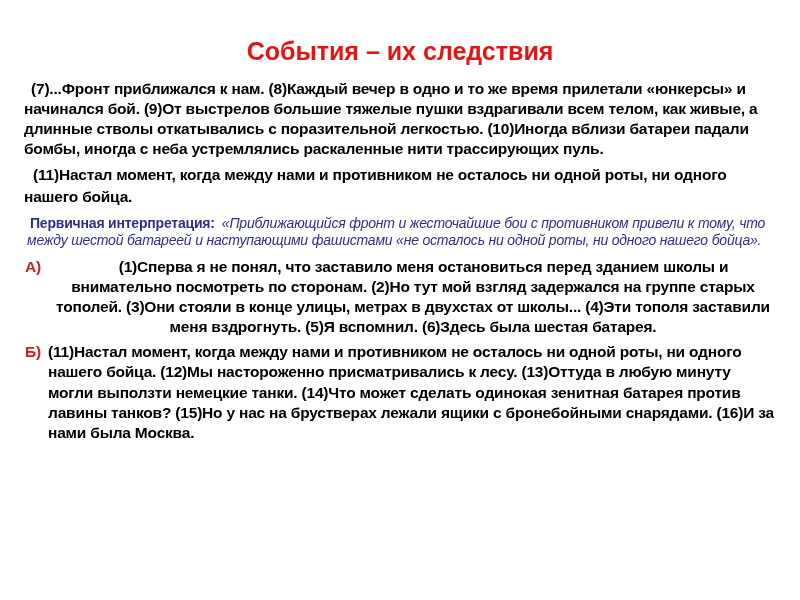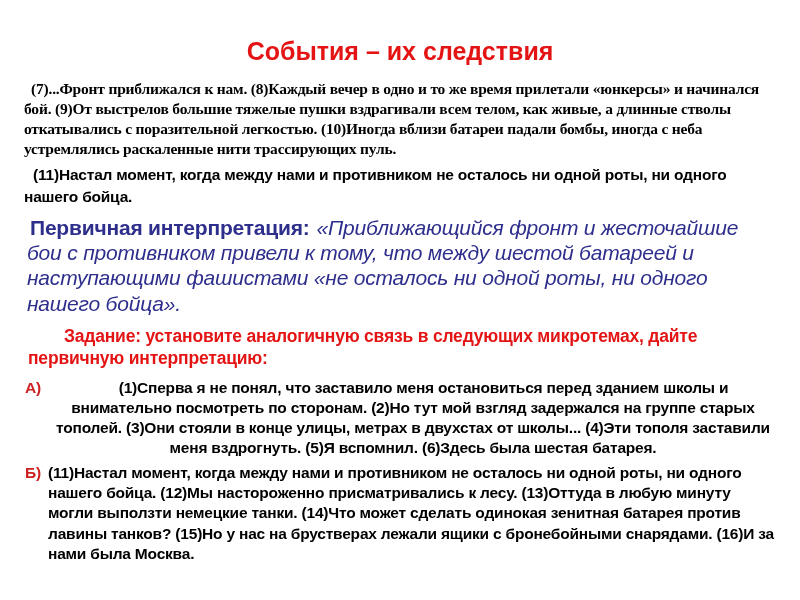--- a/index.html
+++ b/index.html
@@ -28,31 +28,30 @@
   .body-par {
     margin: 0 22px 0 24px;
     color: var(--body-black, #000000);
     font-size: 15.5px;
     line-height: 1.3;
     letter-spacing: -0.2px;
   }
   .p1 {
     margin-top: 13px;
     text-indent: 7px;
-    font-family: Liberation Serif, serif;
   }
   .p2 {
     margin-top: 5px;
     text-indent: 9px;
     line-height: 1.42;
   }
   .interp {
     margin: 7px 30px 0 27px;
     color: var(--navy, #2e2e8c);
-    font-size: 21px;
+    font-size: 14px;
     line-height: 1.2;
     text-indent: 3px;
     letter-spacing: -0.2px;
   }
   .interp-label {
     font-weight: bold;
     font-style: normal;
     margin-right: 7px;
   }
   .interp-quote {
@@ -101,21 +100,20 @@
   <h1 class="title">События – их следствия</h1>
 
   <p class="body-par p1">(7)...Фронт приближался к нам. (8)Каждый вечер в одно и то же время прилетали «юнкерсы» и начинался бой. (9)От выстрелов большие тяжелые пушки вздрагивали всем телом, как живые, а длинные стволы откатывались с поразительной легкостью. (10)Иногда вблизи батареи падали бомбы, иногда с неба устремлялись раскаленные нити трассирующих пуль.</p>
 
   <p class="body-par p2">(11)Настал момент, когда между нами и противником не осталось ни одной роты, ни одного нашего бойца.</p>
 
   <p class="interp">
     <span class="interp-label">Первичная интерпретация:</span><span class="interp-quote">«Приближающийся фронт и жесточайшие бои с противником привели к тому, что между шестой батареей и наступающими фашистами «не осталось ни одной роты, ни одного нашего бойца».</span>
   </p>
 
-  <p class="task">Задание: установите аналогичную связь в следующих микротемах, дайте первичную интерпретацию:</p>
 
   <div class="item item-a">
     <span class="marker">А)</span>
     <span class="item-text">(1)Сперва я не понял, что заставило меня остановиться перед зданием школы и внимательно посмотреть по сторонам. (2)Но тут мой взгляд задержался на группе старых тополей. (3)Они стояли в конце улицы, метрах в двухстах от школы... (4)Эти тополя заставили меня вздрогнуть. (5)Я вспомнил. (6)Здесь была шестая батарея.</span>
   </div>
 
   <div class="item item-b">
     <span class="marker">Б)</span>
     <span class="item-text">(11)Настал момент, когда между нами и противником не осталось ни одной роты, ни одного нашего бойца. (12)Мы настороженно присматривались к лесу. (13)Оттуда в любую минуту могли выползти немецкие танки. (14)Что может сделать одинокая зенитная батарея против лавины танков? (15)Но у нас на брустверах лежали ящики с бронебойными снарядами. (16)И за нами была Москва.</span>
   </div>

